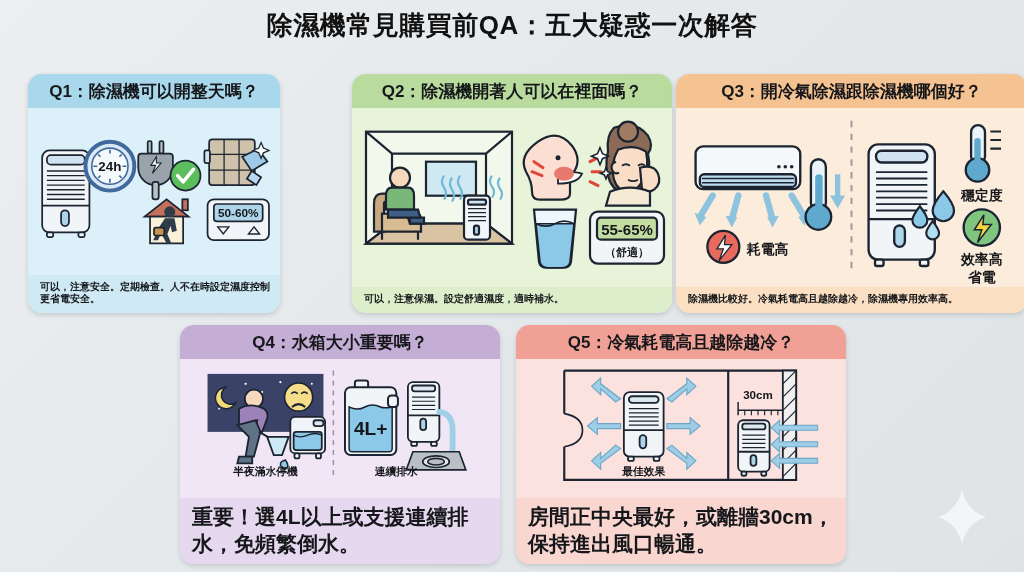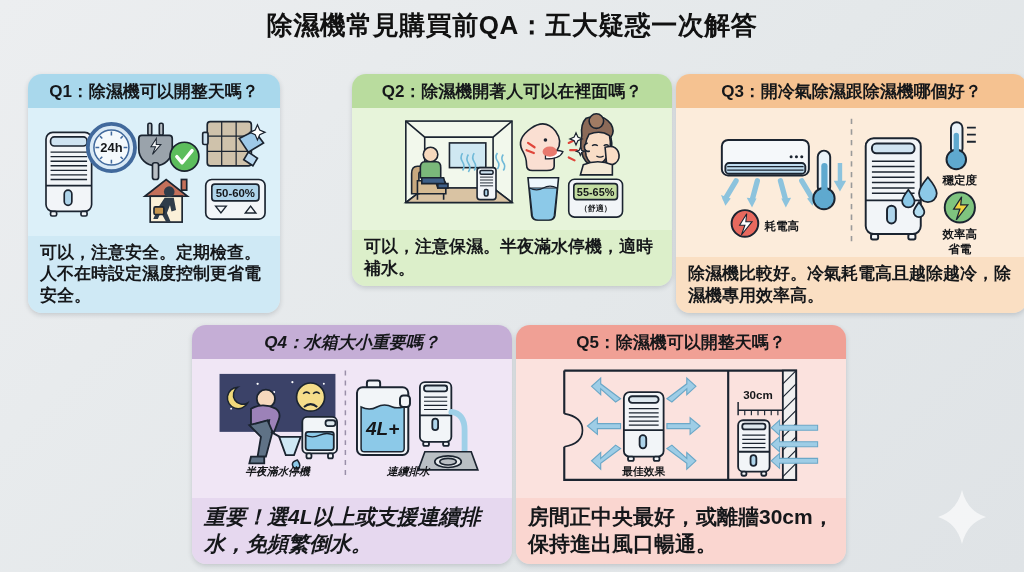--- a/index.html
+++ b/index.html
@@ -28,31 +28,31 @@
     position:absolute; border-radius:14px; overflow:hidden;
     box-shadow:0 2px 5px rgba(40,50,60,.18);
     display:flex; flex-direction:column;
   }
   .card-head {
     height:34px; display:flex; align-items:center; justify-content:center;
     font-size:17px; font-weight:bold; color:#15171a; white-space:nowrap;
   }
   .card-body { flex:1; position:relative; }
   .card-foot {
-    padding:6px 10px 7px 12px; font-size:17px; font-weight:bold;
+    padding:6px 10px 7px 12px; font-size:10px; font-weight:bold;
     line-height:1.26; color:#15171a;
   }
   .card-foot.big { font-size:21px; }
 
   
   #card-q1 { left:28px;  top:74px;  width:252px; height:239px; }
-  #card-q2 { left:352px; top:74px;  width:320px; height:212px; }
+  #card-q2 { left:352px; top:74px;  width:320px; height:239px; }
   #card-q3 { left:676px; top:74px;  width:351px; height:239px; }
   
-  #card-q4 { left:192px; top:325px; width:320px; height:239px;font-style:italic; }
+  #card-q4 { left:180px; top:325px; width:320px; height:239px; }
   #card-q5 { left:516px; top:325px; width:330px; height:239px; }
 
   
   #card-q1 .card-head{background:#a9d8ec;} #card-q1 .card-body{background:#dcf0f9;text-align:right;} #card-q1 .card-foot{background:#cfe9f5;}
   #card-q2 .card-head{background:#b9dc9e;} #card-q2 .card-body{background:#e7f4da;} #card-q2 .card-foot{background:#dcefca;}
   #card-q3 .card-head{background:#f5c291;} #card-q3 .card-body{background:#fcecdb;} #card-q3 .card-foot{background:#fadfc3;}
   #card-q4 .card-head{background:#c5aed6;} #card-q4 .card-body{background:#f0e6f5;} #card-q4 .card-foot{background:#e6d8ef;}
   #card-q5 .card-head{background:#f0a095;} #card-q5 .card-body{background:#fbe2de;} #card-q5 .card-foot{background:#fad6d0;}
 
   svg { display:block; }
@@ -244,21 +244,21 @@
         </g>
 
         <g stroke="#1b2430" stroke-width="2.2">
           <rect x="238" y="98" width="74" height="52" rx="8" fill="#f2f5f8"></rect>
           <rect x="245" y="104" width="60" height="22" rx="4" fill="#c3dda1"></rect>
           <text x="275" y="121" text-anchor="middle" font-size="15" font-weight="bold" fill="#15171a" stroke="none" font-family="Liberation Sans, sans-serif">55-65%</text>
           <text x="275" y="142" text-anchor="middle" font-size="11" font-weight="bold" fill="#15171a" stroke="none" font-family="Liberation Sans, sans-serif">（舒適）</text>
         </g>
       </svg>
     </div>
-    <div class="card-foot">可以，注意保濕。半夜滿水停機，適時補水。</div>
+    <div class="card-foot">可以，注意保濕。設定舒適濕度，適時補水。</div>
   </div>
 
   <div class="card" id="card-q3">
     <div class="card-head">Q3：開冷氣除濕跟除濕機哪個好？</div>
     <div class="card-body">
       <svg class="art" viewBox="0 0 320 168">
         <line x1="160" y1="12" x2="160" y2="156" stroke="#9a9a9a" stroke-width="1.8" stroke-dasharray="6 6"></line>
 
         <g stroke="#1b2430" stroke-width="2.2" fill="#f5f8fa">
           <rect x="14" y="36" width="98" height="40" rx="7"></rect>
@@ -424,21 +424,21 @@
           <ellipse cx="276" cy="124" rx="16" ry="7" fill="#e6eaed"></ellipse>
           <ellipse cx="276" cy="124" rx="10" ry="4" fill="#b9bfc4"></ellipse>
         </g>
         <text x="228" y="140" text-anchor="middle" class="lbl" font-size="15" font-family="Liberation Sans, sans-serif">連續排水</text>
       </svg>
     </div>
     <div class="card-foot big">重要！選4L以上或支援連續排水，免頻繁倒水。</div>
   </div>
 
   <div class="card" id="card-q5">
-    <div class="card-head">Q5：除濕機可以開整天嗎？</div>
+    <div class="card-head">Q5：冷氣耗電高且越除越冷？</div>
     <div class="card-body">
       <svg class="art" viewBox="0 0 330 168">
 
         <g stroke="#1b2430" stroke-width="2.6" fill="none">
           <path d="M24 14 h280 v132 h-280 v-40 M24 66 v-52"></path>
           <path d="M24 66 q22 4 22 20 q0 16 -22 20" stroke-width="2"></path>
           <line x1="222" y1="14" x2="222" y2="146"></line>
         </g>
 
         <g stroke="#1b2430" stroke-width="2.2" fill="#f2f5f8">

